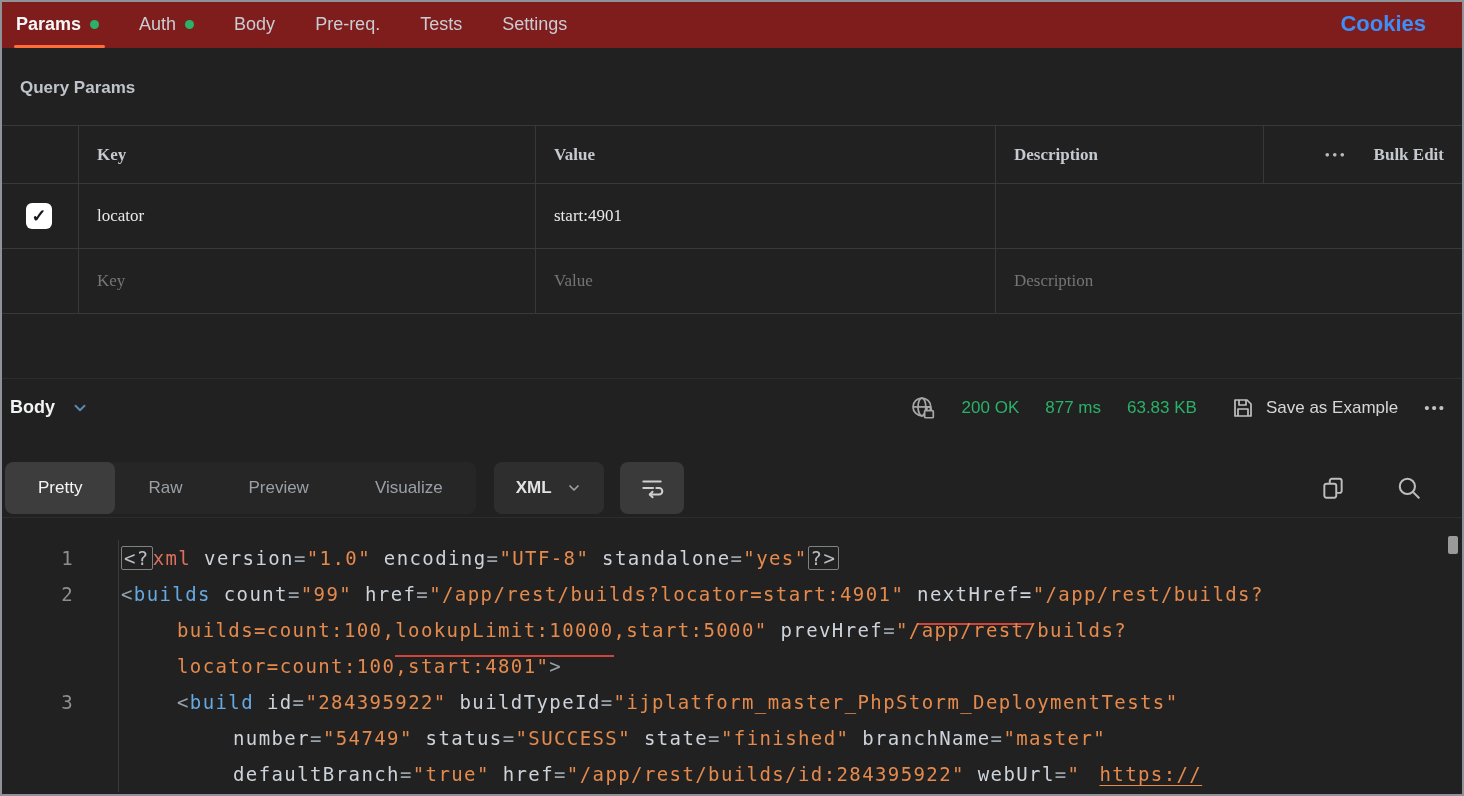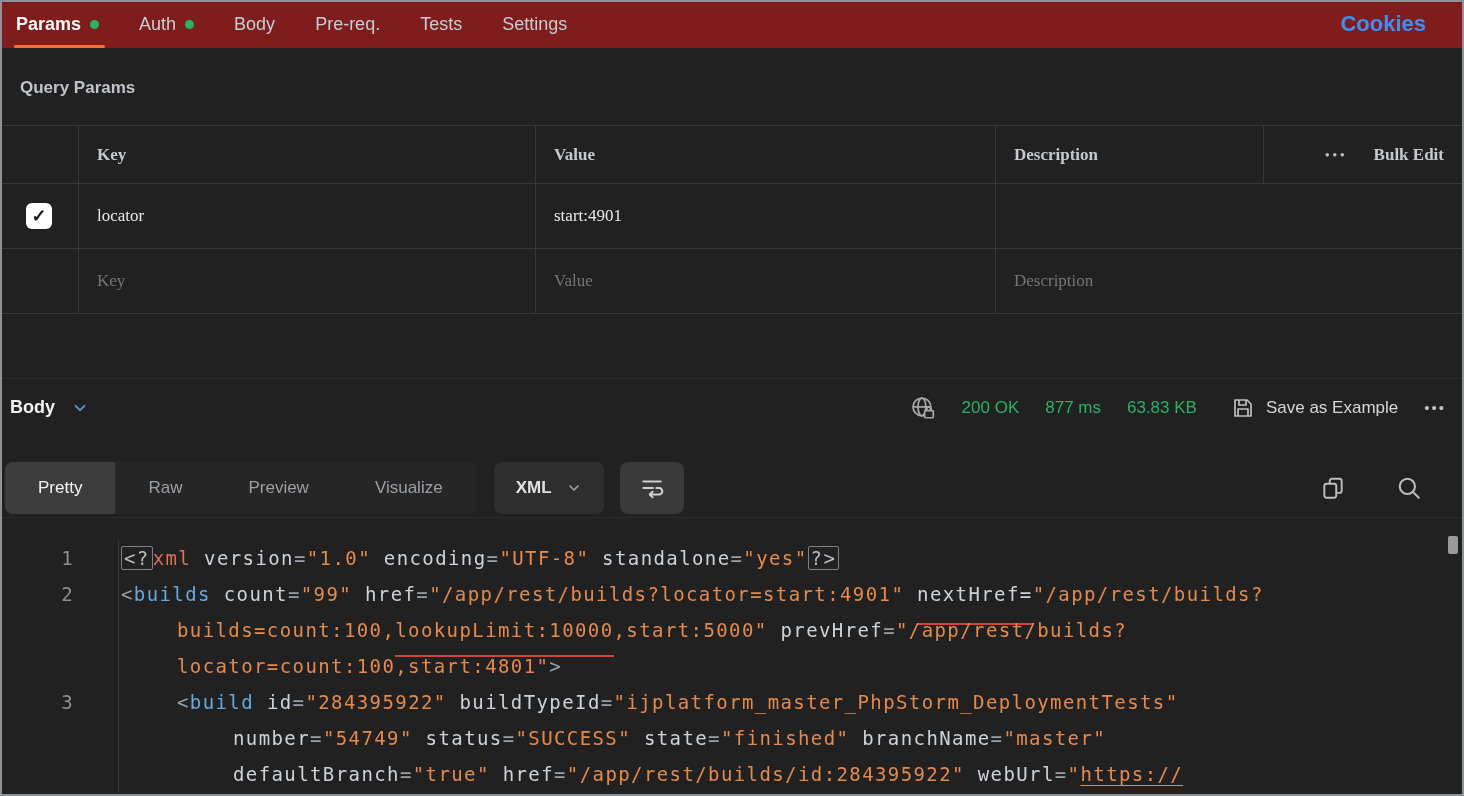--- a/index.html
+++ b/index.html
@@ -73,21 +73,21 @@
   .icon{display:inline-flex;align-items:center;justify-content:center;}
 
   
   .resp-toolbar{
     position:absolute;top:458px;left:0;right:0;height:60px;
     display:flex;align-items:center;padding-left:5px;font-size:17px;
     border-bottom:1px solid #2c2c2c;
   }
   .seg{display:flex;background:#262626;border-radius:8px;overflow:hidden;}
   .seg-tab{height:52px;display:flex;align-items:center;padding:0 33px;
-           color:#9aa0a6;cursor:pointer;border-radius:0;}
+           color:#9aa0a6;cursor:pointer;border-radius:8px;}
   .seg-tab.active{background:#3d3d3d;color:#f5f5f5;}
   .fmt{height:52px;margin-left:18px;background:#2e2e2e;border-radius:8px;
        display:flex;align-items:center;gap:14px;padding:0 22px;cursor:pointer;}
   .fmt-label{color:#e2e2e2;font-weight:bold;}
   .wrap-btn{height:52px;width:64px;margin-left:16px;background:#3a3a3a;border-radius:8px;
             display:flex;align-items:center;justify-content:center;cursor:pointer;}
   .copy-btn{position:absolute;right:118px;cursor:pointer;}
   .search-btn{position:absolute;right:42px;cursor:pointer;}
 
   
@@ -102,21 +102,21 @@
   .line-content{border-left:1px solid #3a3a3a;white-space:pre;}
   .tk-plain{color:#d4d4d4;}
   .tk-punc{color:#98a0a8;}
   .tk-puncbox{color:#b9bec4;border:1px solid #818181;border-radius:2px;padding:0 2px;}
   .tk-pi{color:#dd6f5b;}
   .tk-tag{color:#66a9e2;}
   .tk-attr{color:#ccd3da;}
   .tk-attr-err{color:#ccd3da;border-bottom:2px solid var(--error-red);padding-bottom:18px;}
   .tk-str{color:#e58a4d;}
   .tk-str-err{color:#e58a4d;border-bottom:2px solid var(--error-red);padding-bottom:14px;}
-  .tk-str-link{color:#e58a4d;text-decoration:underline;text-underline-offset:4px;}
+  .tk-str-link{color:#e58a4d;text-decoration:underline;text-underline-offset:4px;margin-left:19px;}
   .scroll-thumb{position:absolute;right:6px;top:536px;width:10px;height:18px;
                 background:#9a9a9a;border-radius:2px;cursor:pointer;}
 </style>
 </head>
 <body>
 
 <div class="frame"></div>
 
 <div class="tabbar">
   <div class="tab active">

